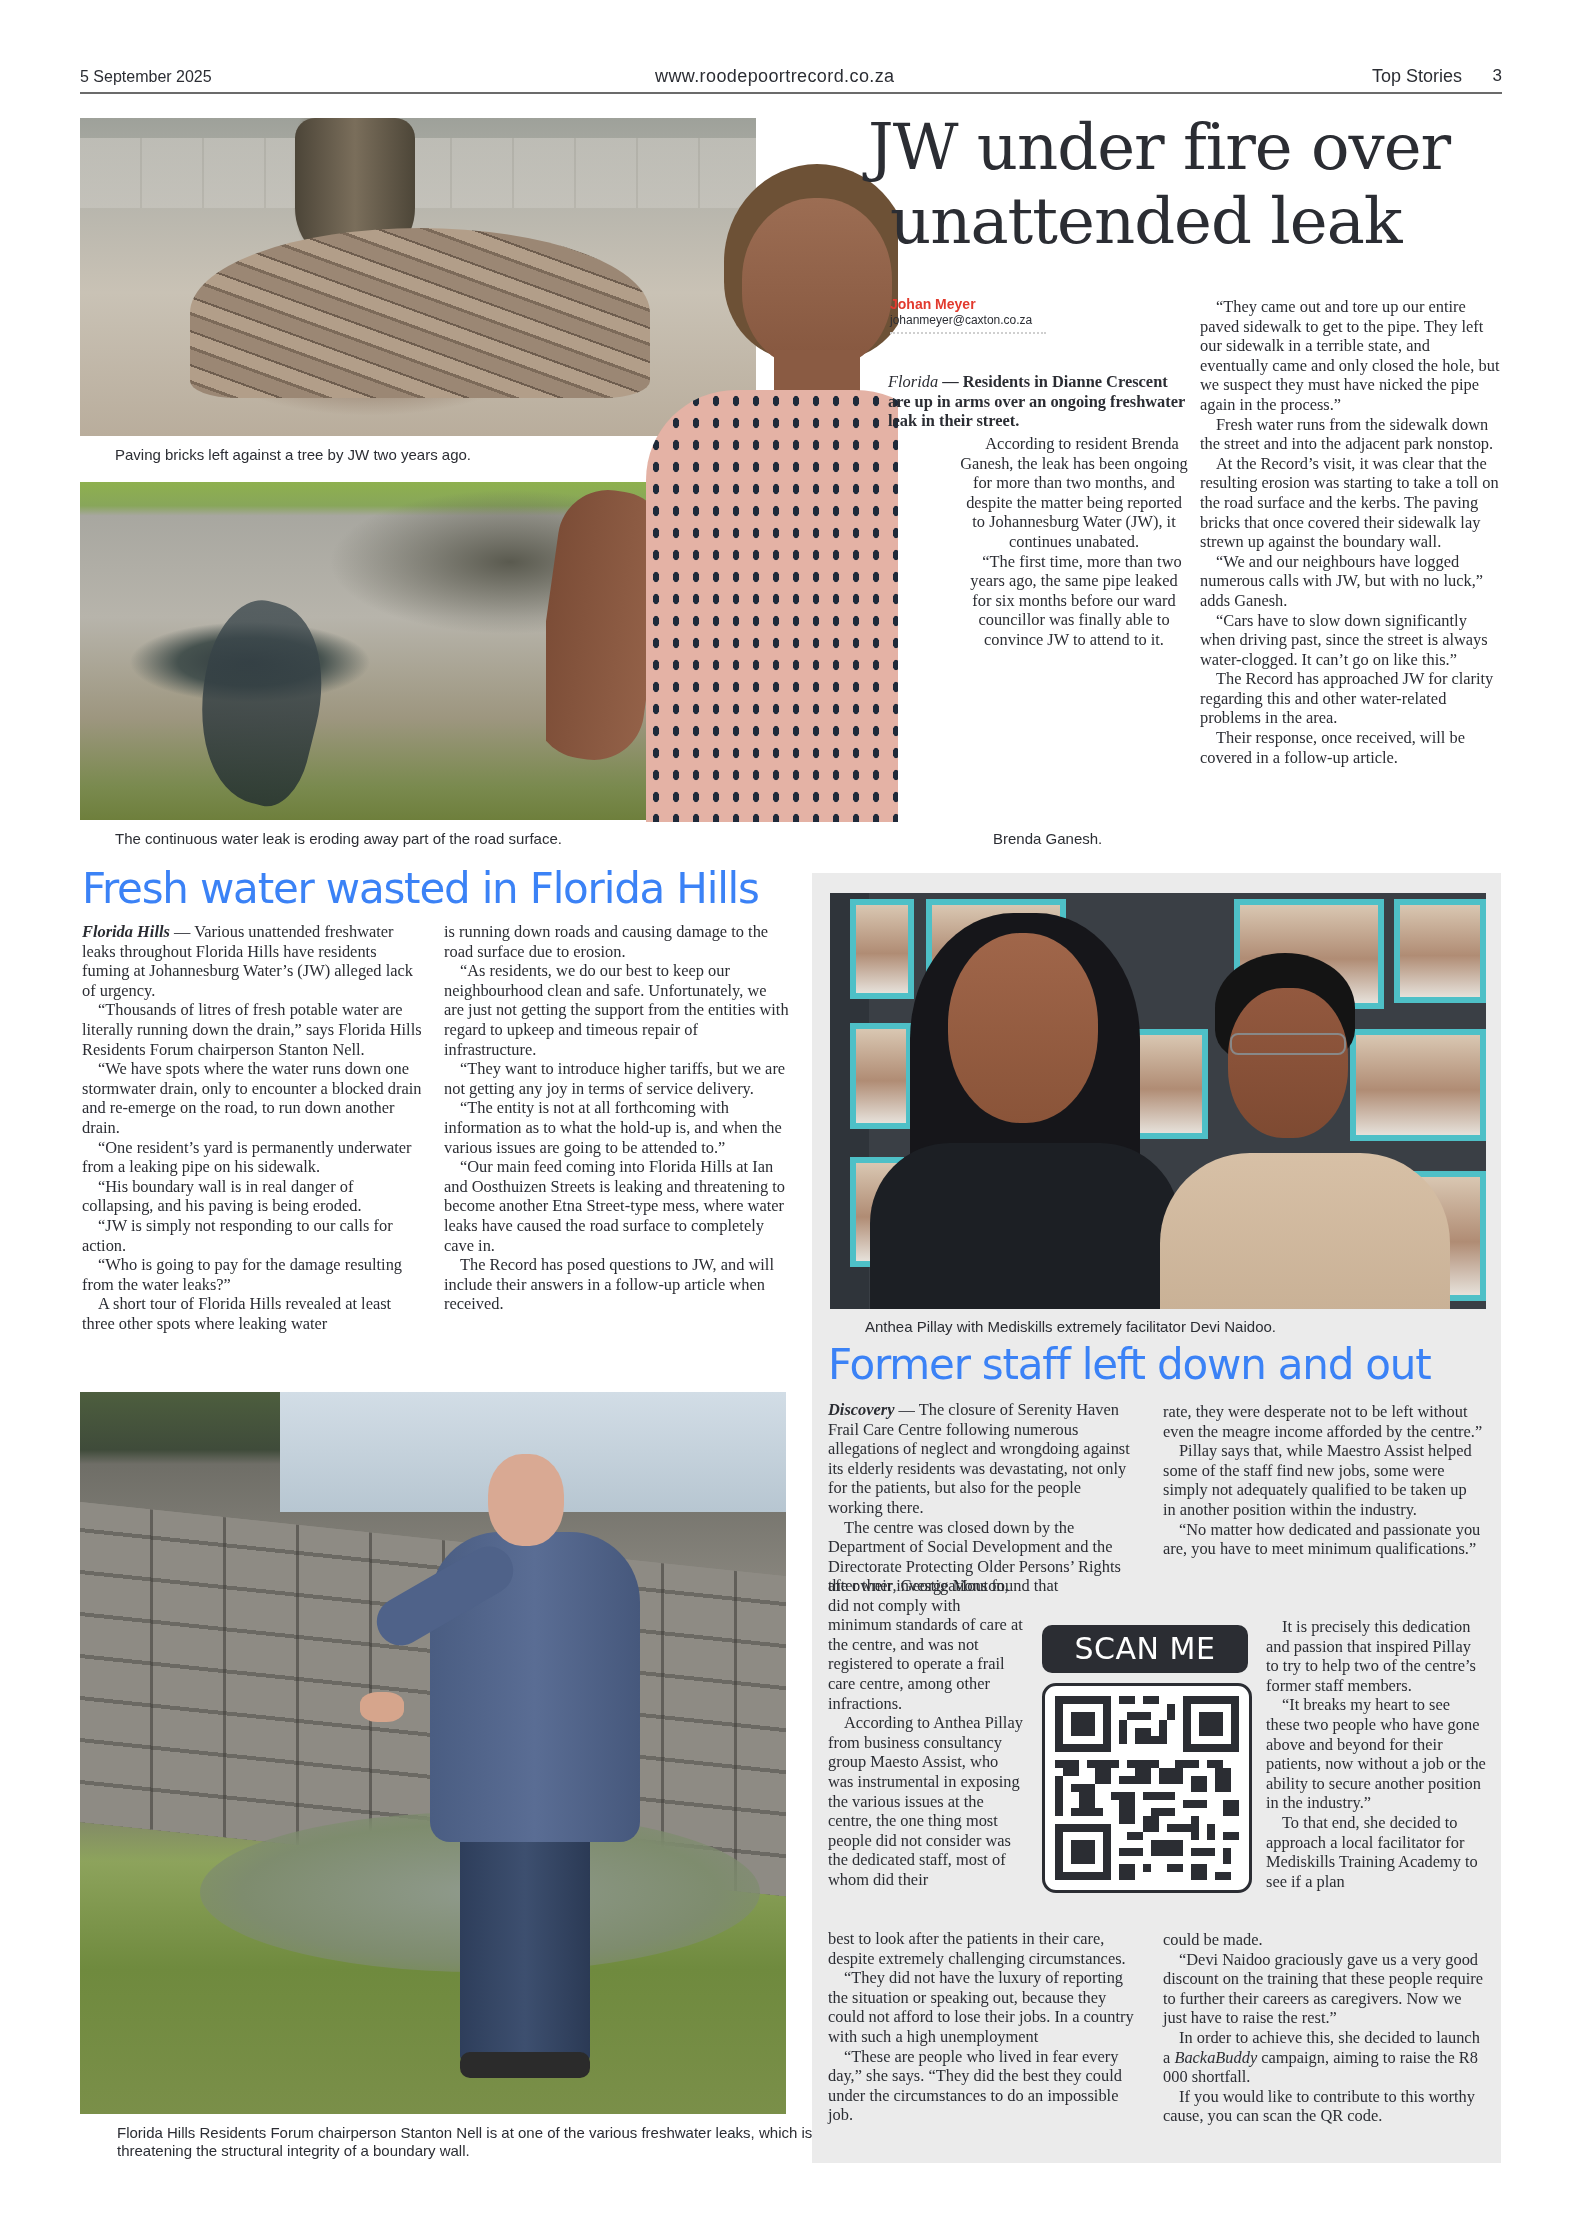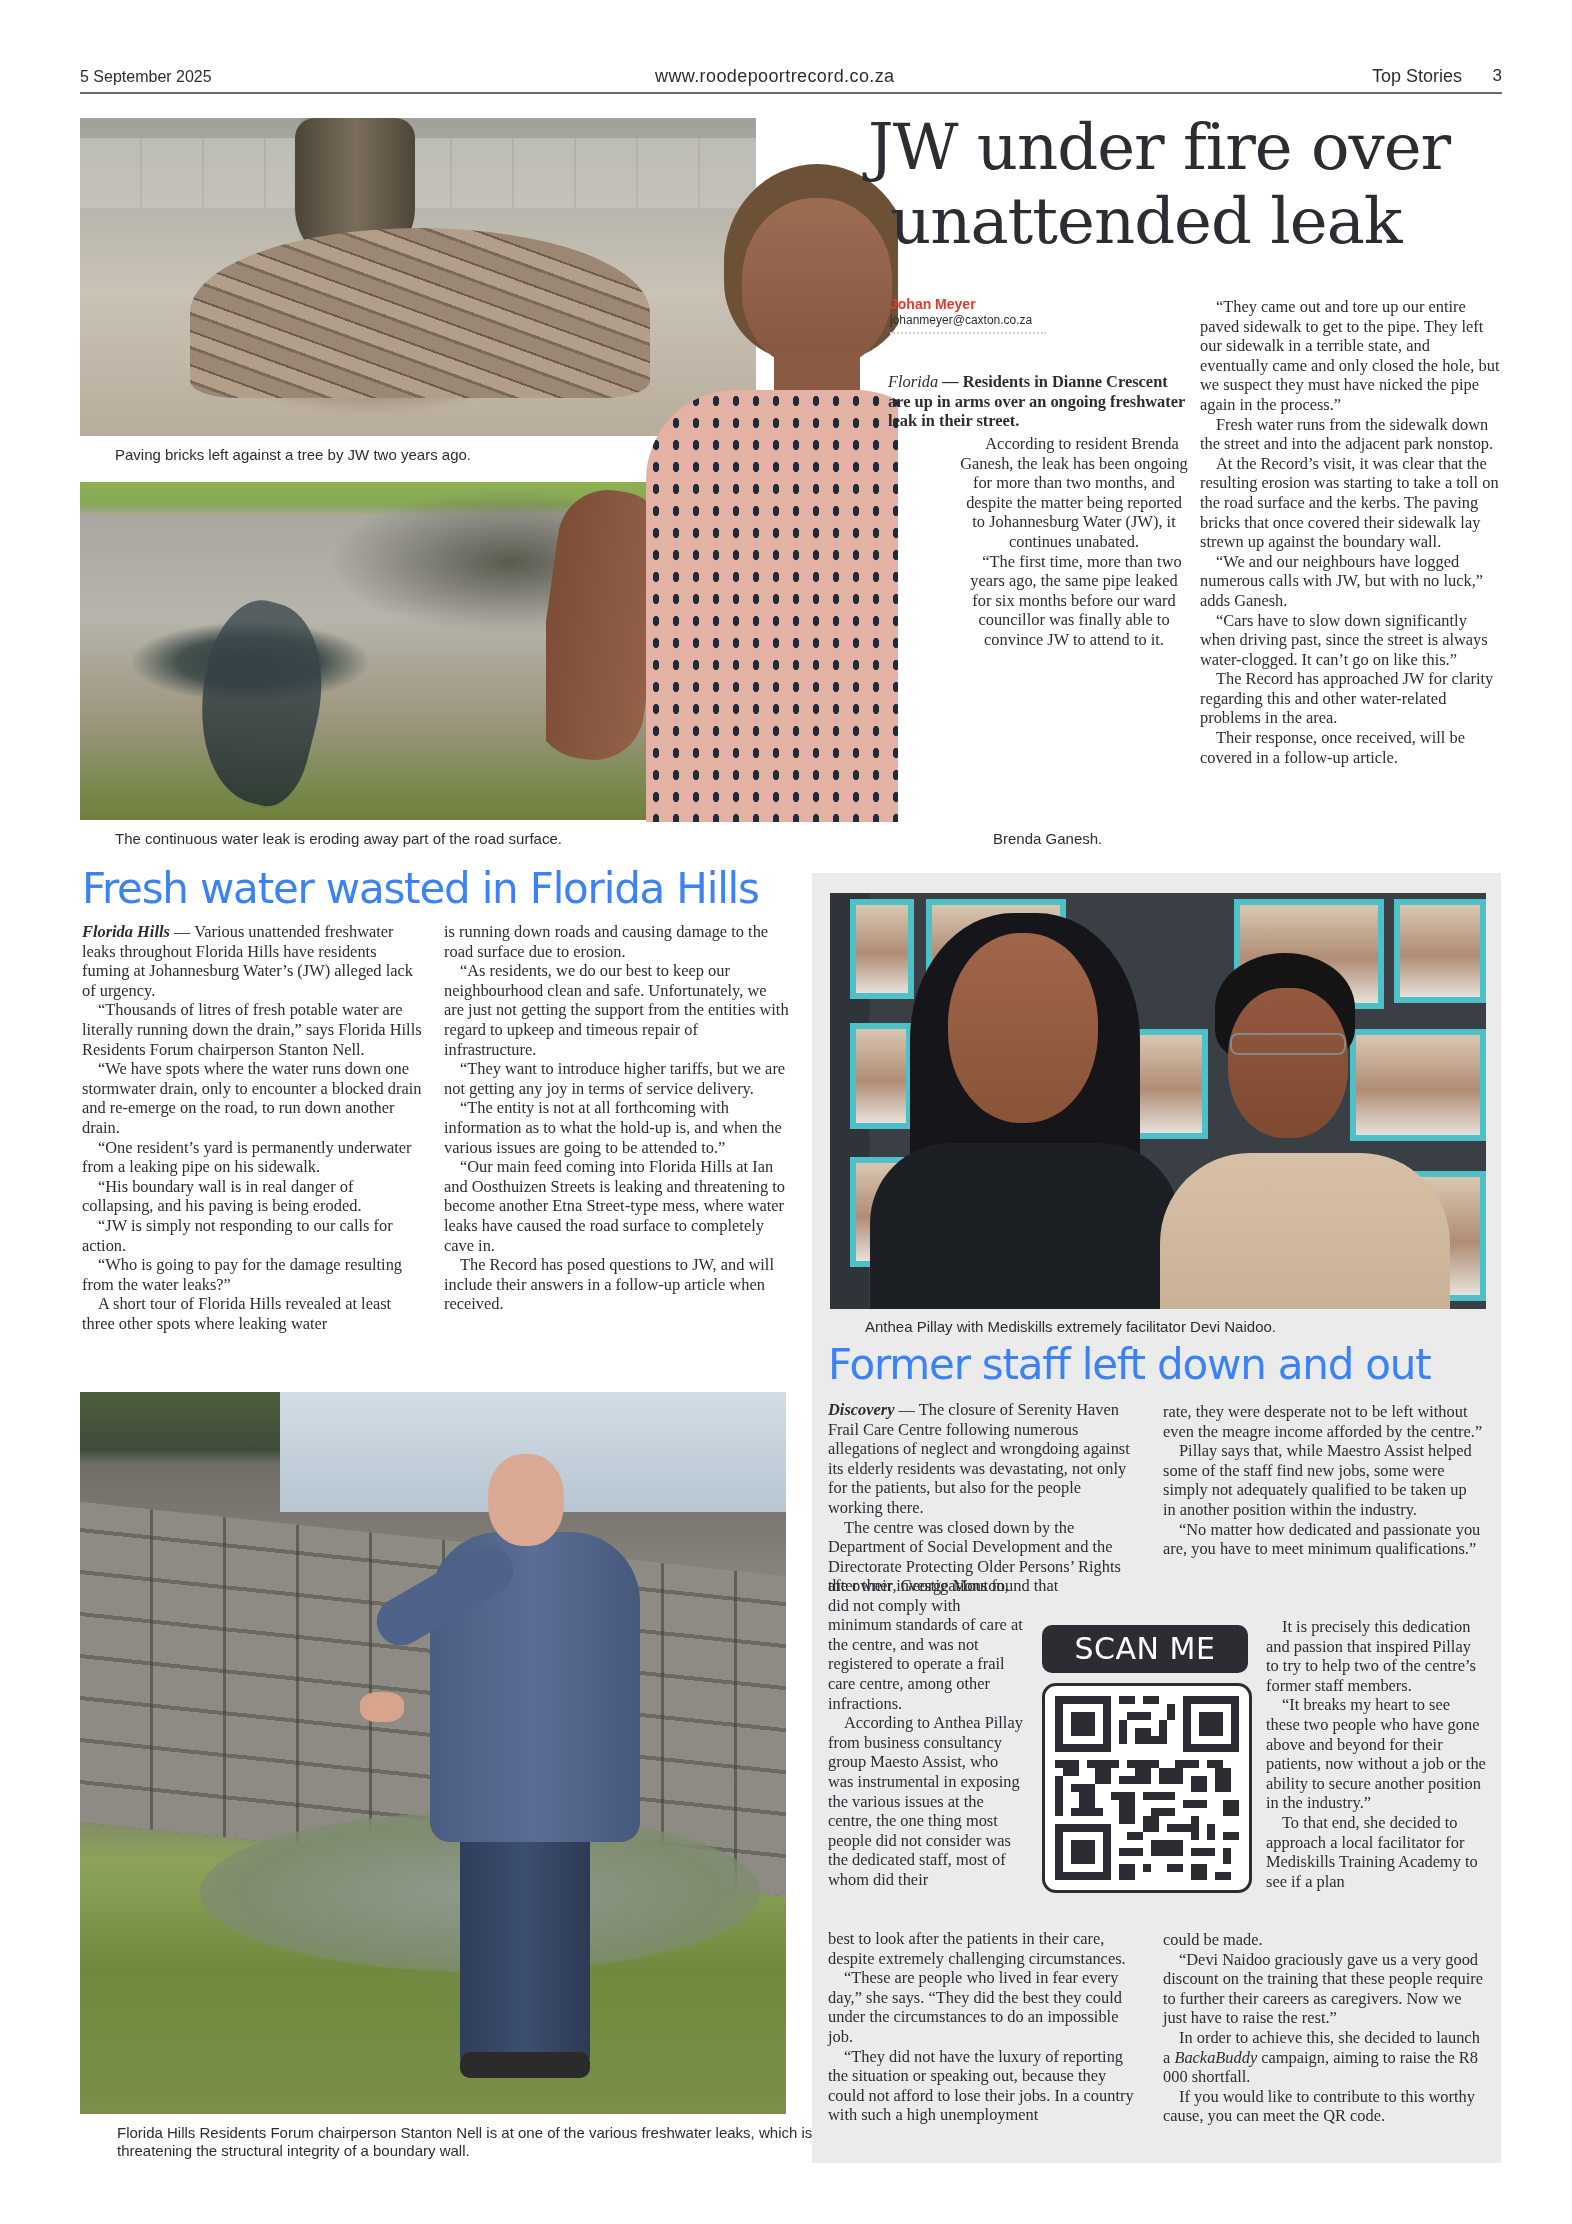--- a/index.html
+++ b/index.html
@@ -207,39 +207,39 @@
 <div class="col" style="left:828px; top:1400px; width:310px;">
   <p class="first"><span class="dateline">Discovery</span><span> — The closure of Serenity Haven Frail Care Centre following numerous allegations of neglect and wrongdoing against its elderly residents was devastating, not only for the patients, but also for the people working there.</span></p>
   <p>The centre was closed down by the Department of Social Development and the Directorate Protecting Older Persons’ Rights after their investigations found that</p>
 </div>
 <div class="col" style="left:828px; top:1576px; width:196px;">
   <p class="first">the owner, George Mouton, did not comply with minimum standards of care at the centre, and was not registered to operate a frail care centre, among other infractions.</p>
   <p>According to Anthea Pillay from business consultancy group Maesto Assist, who was instrumental in exposing the various issues at the centre, the one thing most people did not consider was the dedicated staff, most of whom did their</p>
 </div>
 <div class="col" style="left:828px; top:1929px; width:310px;">
   <p class="first">best to look after the patients in their care, despite extremely challenging circumstances.</p>
+  <p>“They did not have the luxury of reporting the situation or speaking out, because they could not afford to lose their jobs. In a country with such a high unemployment</p>
   <p>“These are people who lived in fear every day,” she says. “They did the best they could under the circumstances to do an impossible job.</p>
-  <p>“They did not have the luxury of reporting the situation or speaking out, because they could not afford to lose their jobs. In a country with such a high unemployment</p>
 </div>
 
 <div class="col" style="left:1163px; top:1402px; width:320px;">
   <p class="first">rate, they were desperate not to be left without even the meagre income afforded by the centre.”</p>
   <p>Pillay says that, while Maestro Assist helped some of the staff find new jobs, some were simply not adequately qualified to be taken up in another position within the industry.</p>
   <p>“No matter how dedicated and passionate you are, you have to meet minimum qualifications.”</p>
 </div>
 <div class="col" style="left:1266px; top:1617px; width:220px;">
   <p>It is precisely this dedication and passion that inspired Pillay to try to help two of the centre’s former staff members.</p>
   <p>“It breaks my heart to see these two people who have gone above and beyond for their patients, now without a job or the ability to secure another position in the industry.”</p>
   <p>To that end, she decided to approach a local facilitator for Mediskills Training Academy to see if a plan</p>
 </div>
 <div class="col" style="left:1163px; top:1930px; width:320px;">
   <p class="first">could be made.</p>
   <p>“Devi Naidoo graciously gave us a very good discount on the training that these people require to further their careers as caregivers. Now we just have to raise the rest.”</p>
   <p><span>In order to achieve this, she decided to launch a </span><em>BackaBuddy</em><span> campaign, aiming to raise the R8 000 shortfall.</span></p>
-  <p>If you would like to contribute to this worthy cause, you can meet the QR code.</p>
+  <p>If you would like to contribute to this worthy cause, you can scan the QR code.</p>
 </div>
 
 <div class="scan">
   <div class="pill">SCAN ME</div>
   <div class="qr">
     <svg width="184" height="184" viewBox="0 0 23 23" shape-rendering="crispEdges">
       <g fill="#2b2d33">
 
         <path d="M0 0h7v7H0z M1 1v5h5V1z"></path>
           <rect x="2" y="2" width="3" height="3"></rect>

